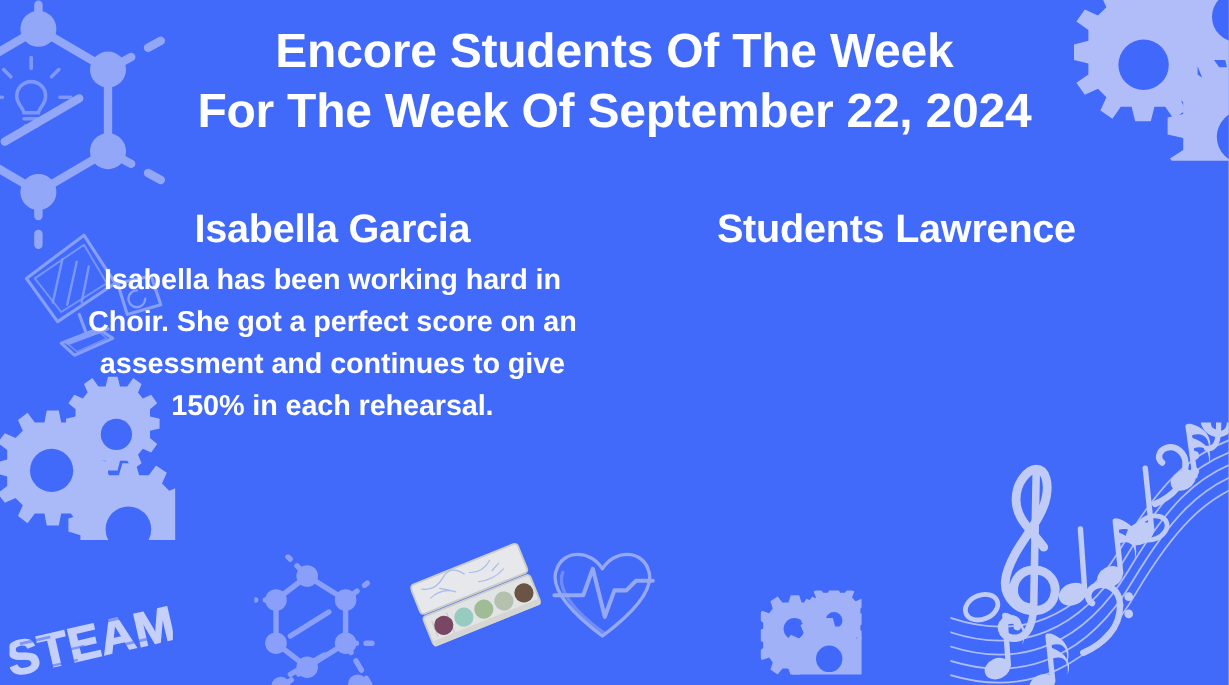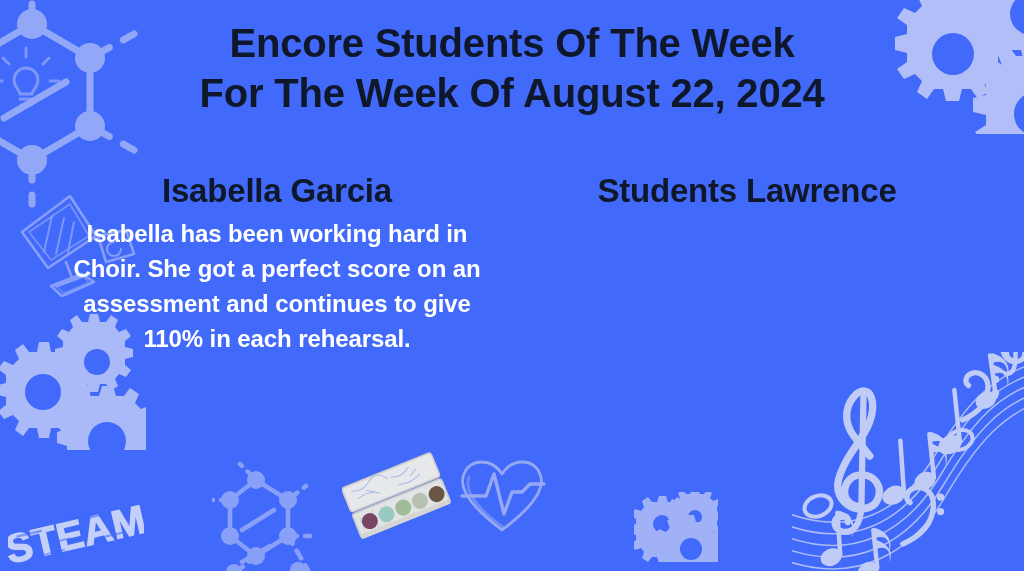--- a/index.html
+++ b/index.html
@@ -37,21 +37,21 @@
   }
 
   #title-block {
     position:absolute;
     left:0; right:0; top:18px;
     text-align:center;
     padding:0 40px;
   }
   .title-line {
     display:block;
-    color:#0f172a;
+    color:#ffffff;
     font-family:"Liberation Sans Narrow","Liberation Sans", sans-serif;
     font-weight:bold;
     font-size:40px;
     line-height:50px;
     letter-spacing:-0.2px;
     white-space:nowrap;
   }
 
   #students {
     position:absolute;
@@ -61,21 +61,21 @@
     align-items:flex-start;
     gap:40px;
     padding:0 22px;
   }
   .student-card {
     width:430px;
     text-align:center;
   }
   .student-name {
     display:block;
-    color:#0f172a;
+    color:#ffffff;
     font-family:"Liberation Sans Narrow","Liberation Sans", sans-serif;
     font-weight:bold;
     font-size:33px;
     line-height:42px;
     letter-spacing:-0.2px;
     margin-bottom:4px;
   }
   .student-desc {
     display:block;
     color:#FFFFFF;
@@ -308,28 +308,28 @@
         <path d="M21 0 C34 6 38 16 32 28 C36 14 31 8 21 10 Z"></path>
         <path d="M21 12 C33 18 37 26 32 36 C35 24 30 19 21 21 Z"></path>
       </g>
     </g>
   </svg>
 
   <div id="content">
 
     <div id="title-block">
       <span class="title-line">Encore Students Of The Week</span>
-      <span class="title-line">For The Week Of August 22, 2024</span>
+      <span class="title-line">For The Week Of September 22, 2024</span>
     </div>
 
     <div id="students">
 
       <div class="student-card" id="card-left">
         <span class="student-name">Isabella Garcia</span>
-        <span class="student-desc">Isabella has been working hard in Choir. She got a perfect score on an assessment and continues to give 110% in each rehearsal.</span>
+        <span class="student-desc">Isabella has been working hard in Choir. She got a perfect score on an assessment and continues to give 150% in each rehearsal.</span>
       </div>
 
       <div class="student-card" id="card-right">
         <span class="student-name">Students Lawrence</span>
       </div>
 
     </div>
   </div>
 </div>
 

